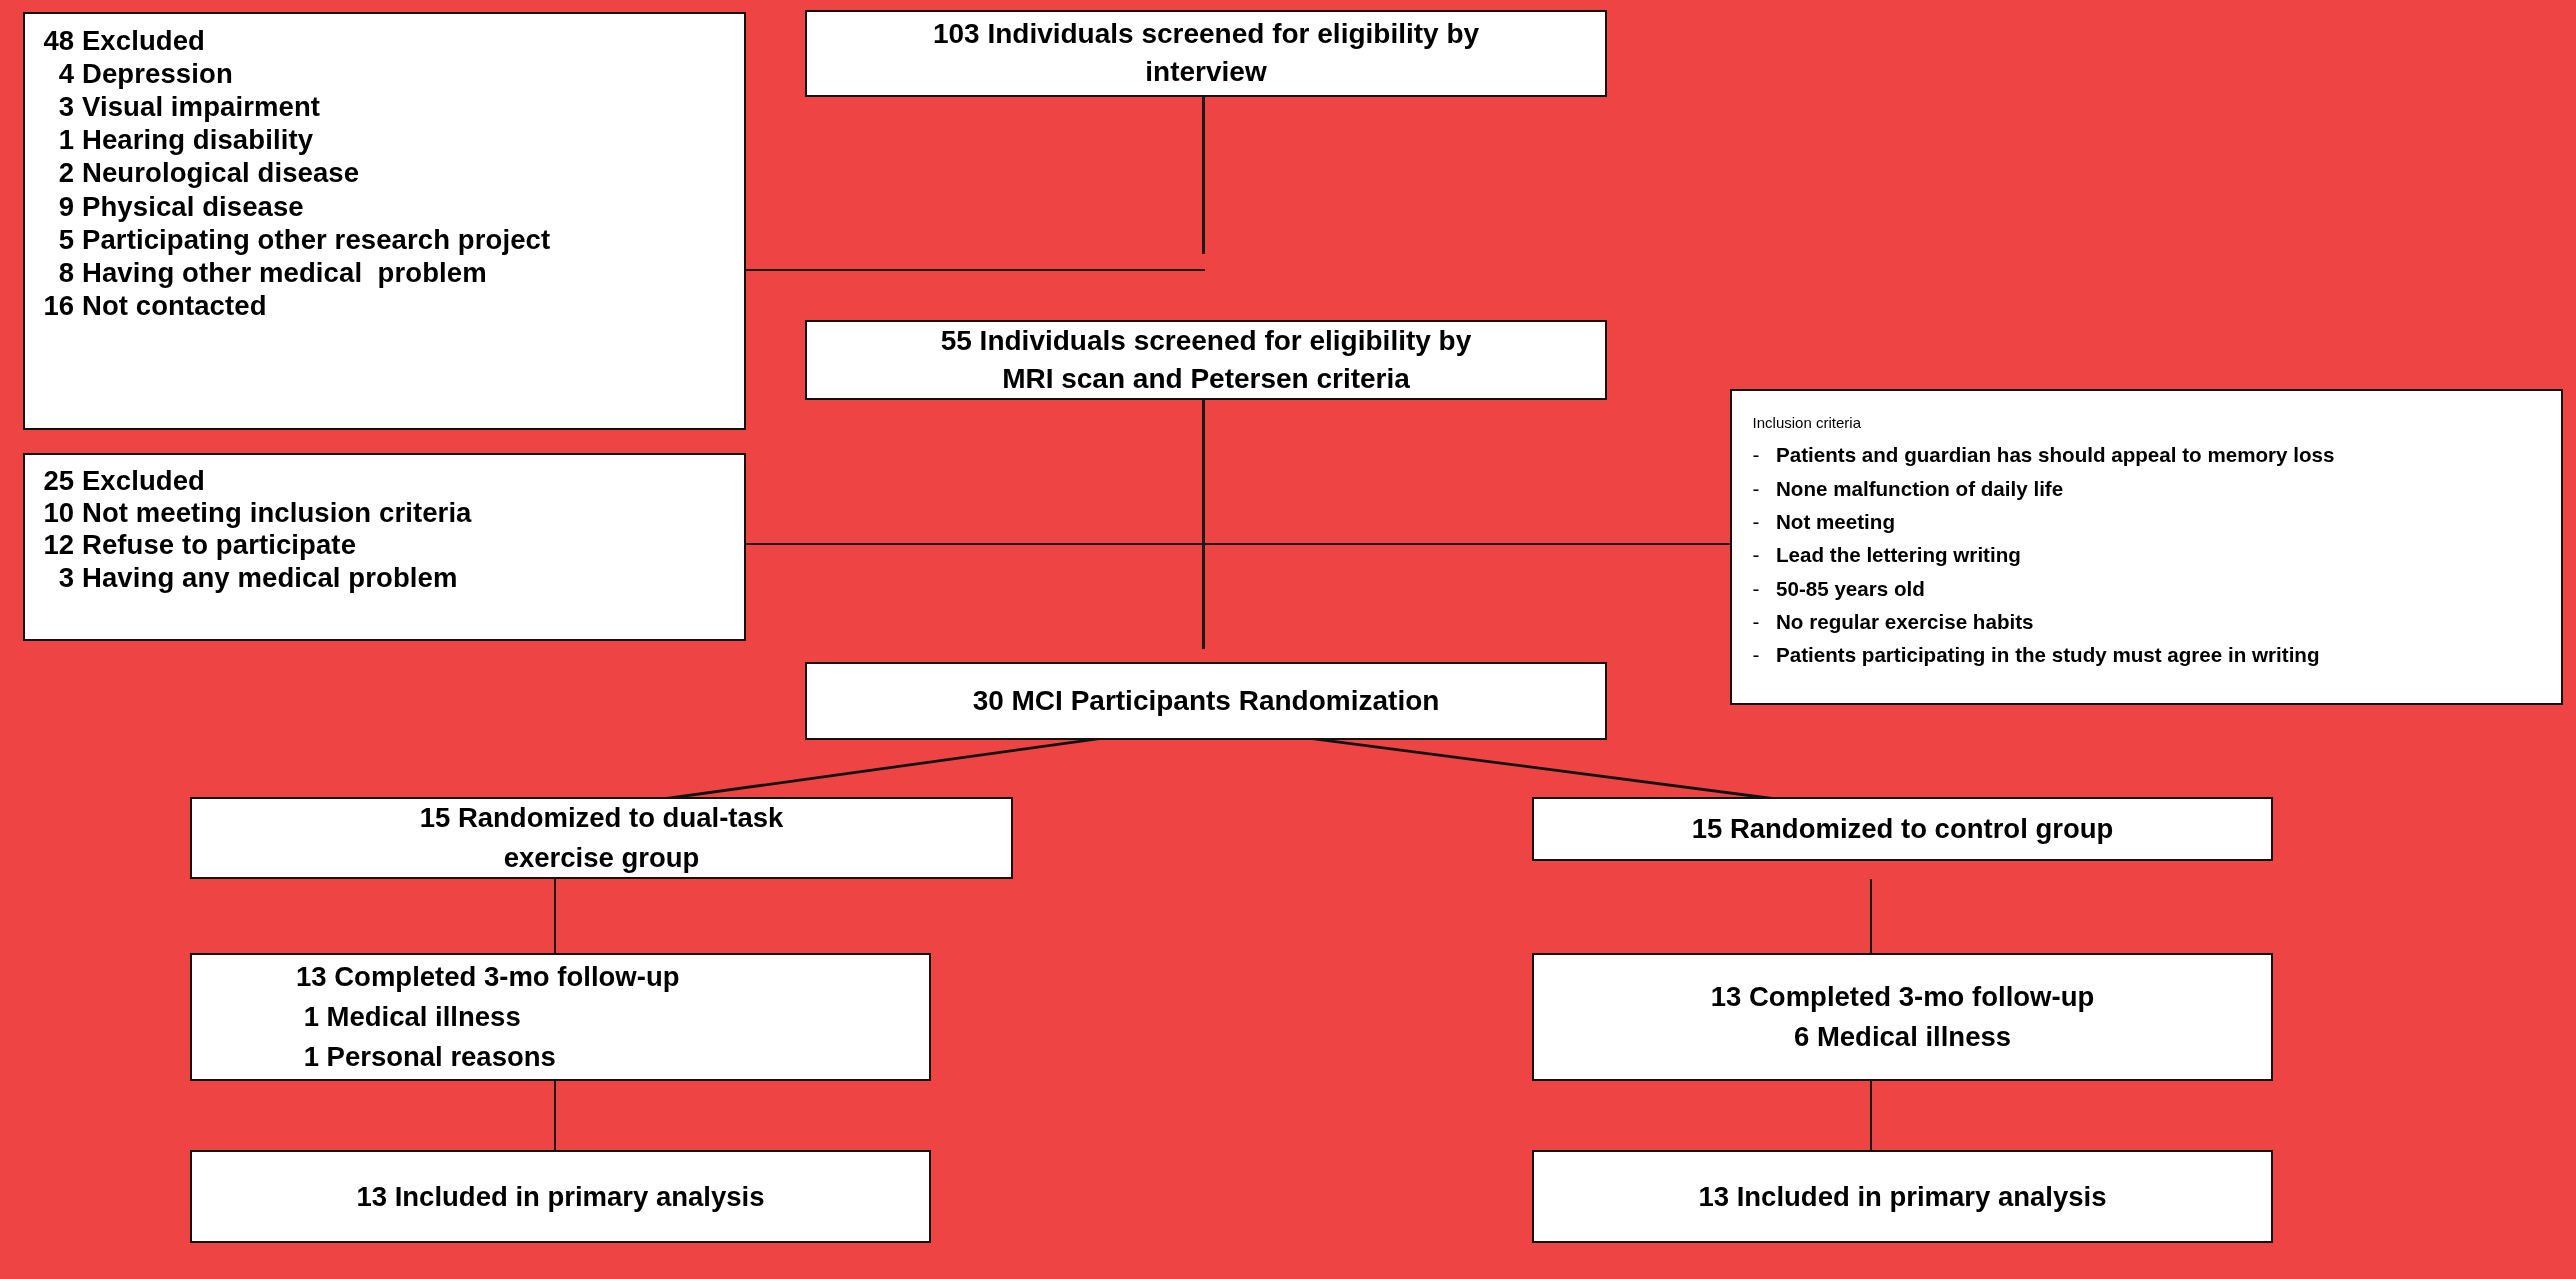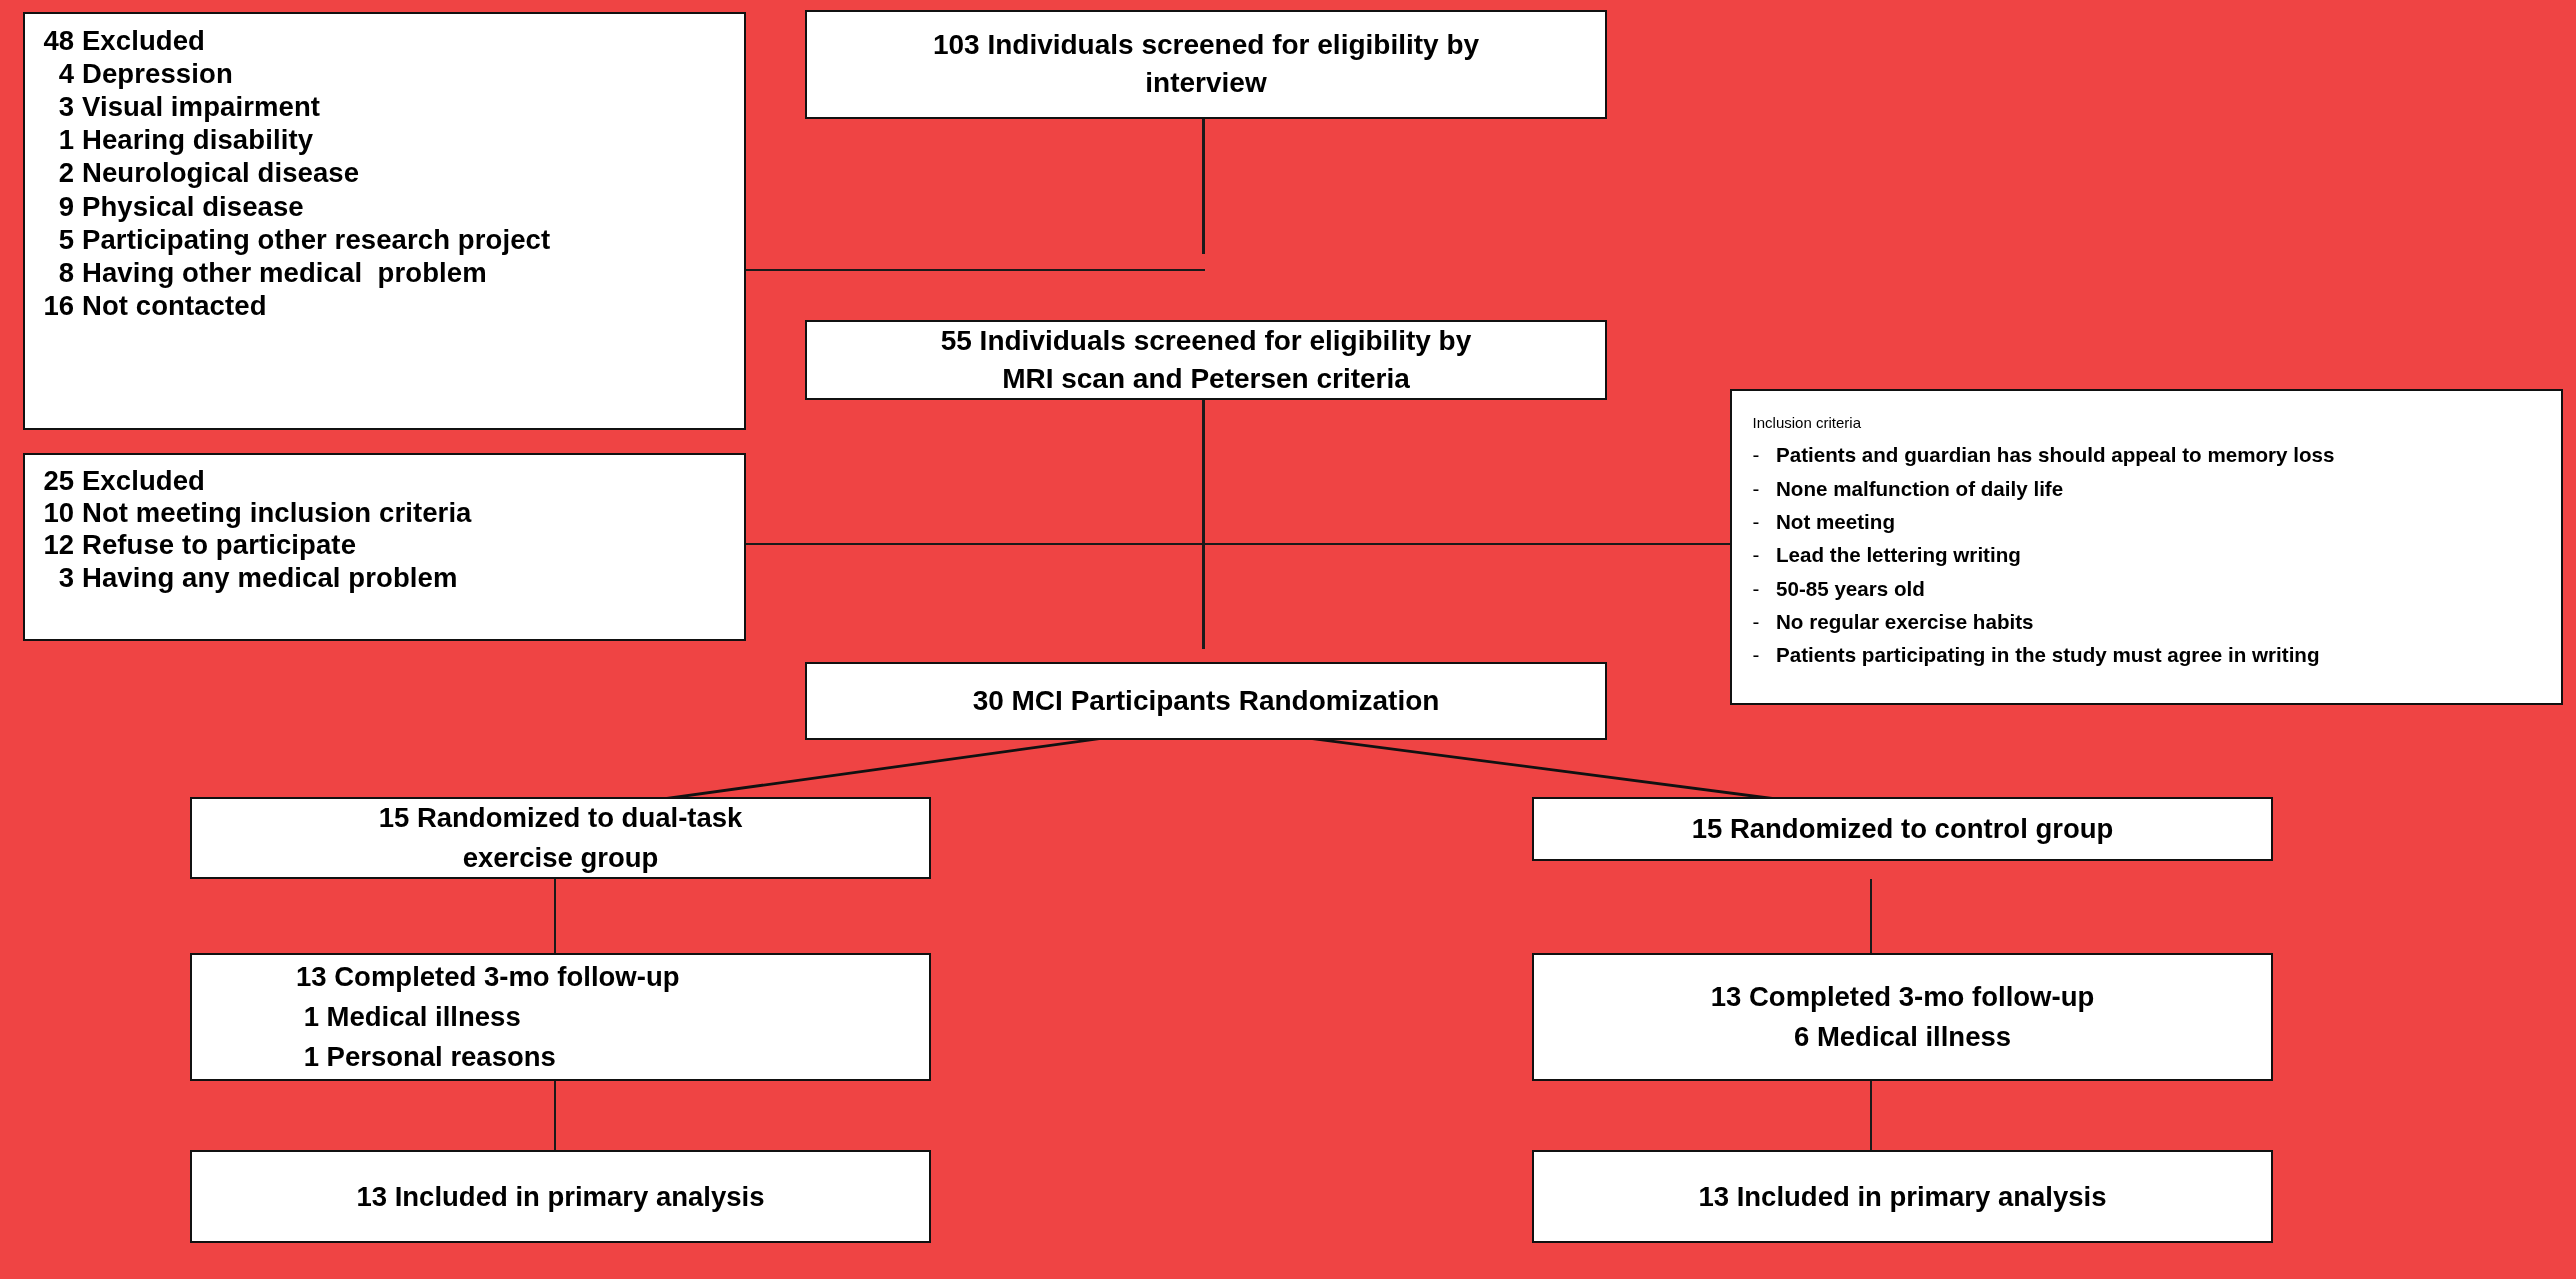--- a/index.html
+++ b/index.html
@@ -132,21 +132,21 @@
     <div class="line-txt">16 Not contacted</div>
   </div>
 
   <div class="box excl-box" id="box-excluded-25" style="left:23.4px; top:453px; width:723px; height:188px;">
     <div class="line-txt">25 Excluded</div>
     <div class="line-txt">10 Not meeting inclusion criteria</div>
     <div class="line-txt">12 Refuse to participate</div>
     <div class="line-txt">  3 Having any medical problem</div>
   </div>
 
-  <div class="box center-box" id="box-screened-interview" style="left:805px; top:9.6px; width:802px; height:109px;">
+  <div class="box center-box" id="box-screened-interview" style="left:805px; top:9.6px; width:802px; height:87px;">
     <div class="line-txt">103 Individuals screened for eligibility by</div>
     <div class="line-txt">interview</div>
   </div>
 
   <div class="box center-box" id="box-screened-mri" style="left:805px; top:320px; width:802px; height:80px;">
     <div class="line-txt">55 Individuals screened for eligibility by</div>
     <div class="line-txt">MRI scan and Petersen criteria</div>
   </div>
 
   <div class="box center-box" id="box-randomization" style="left:805px; top:662px; width:802px; height:78px;">
@@ -178,21 +178,21 @@
     <div class="incl-row">
       <span class="incl-dash">-</span>
       <span>No regular exercise habits</span>
     </div>
     <div class="incl-row">
       <span class="incl-dash">-</span>
       <span>Patients participating in the study must agree in writing</span>
     </div>
   </div>
 
-  <div class="box branch-box" id="box-left-allocation" style="left:190px; top:797px; width:741px; height:82px;">
+  <div class="box branch-box" id="box-left-allocation" style="left:190px; top:797px; width:823px; height:82px;">
     <div class="line-txt">15 Randomized to dual-task</div>
     <div class="line-txt">exercise group</div>
   </div>
 
   <div class="box branch-box branch-left-text" id="box-left-followup" style="left:190px; top:953px; width:741px; height:128px; padding-left:104px;">
     <div class="line-txt">13 Completed 3-mo follow-up</div>
     <div class="line-txt"> 1 Medical illness</div>
     <div class="line-txt"> 1 Personal reasons</div>
   </div>
 

